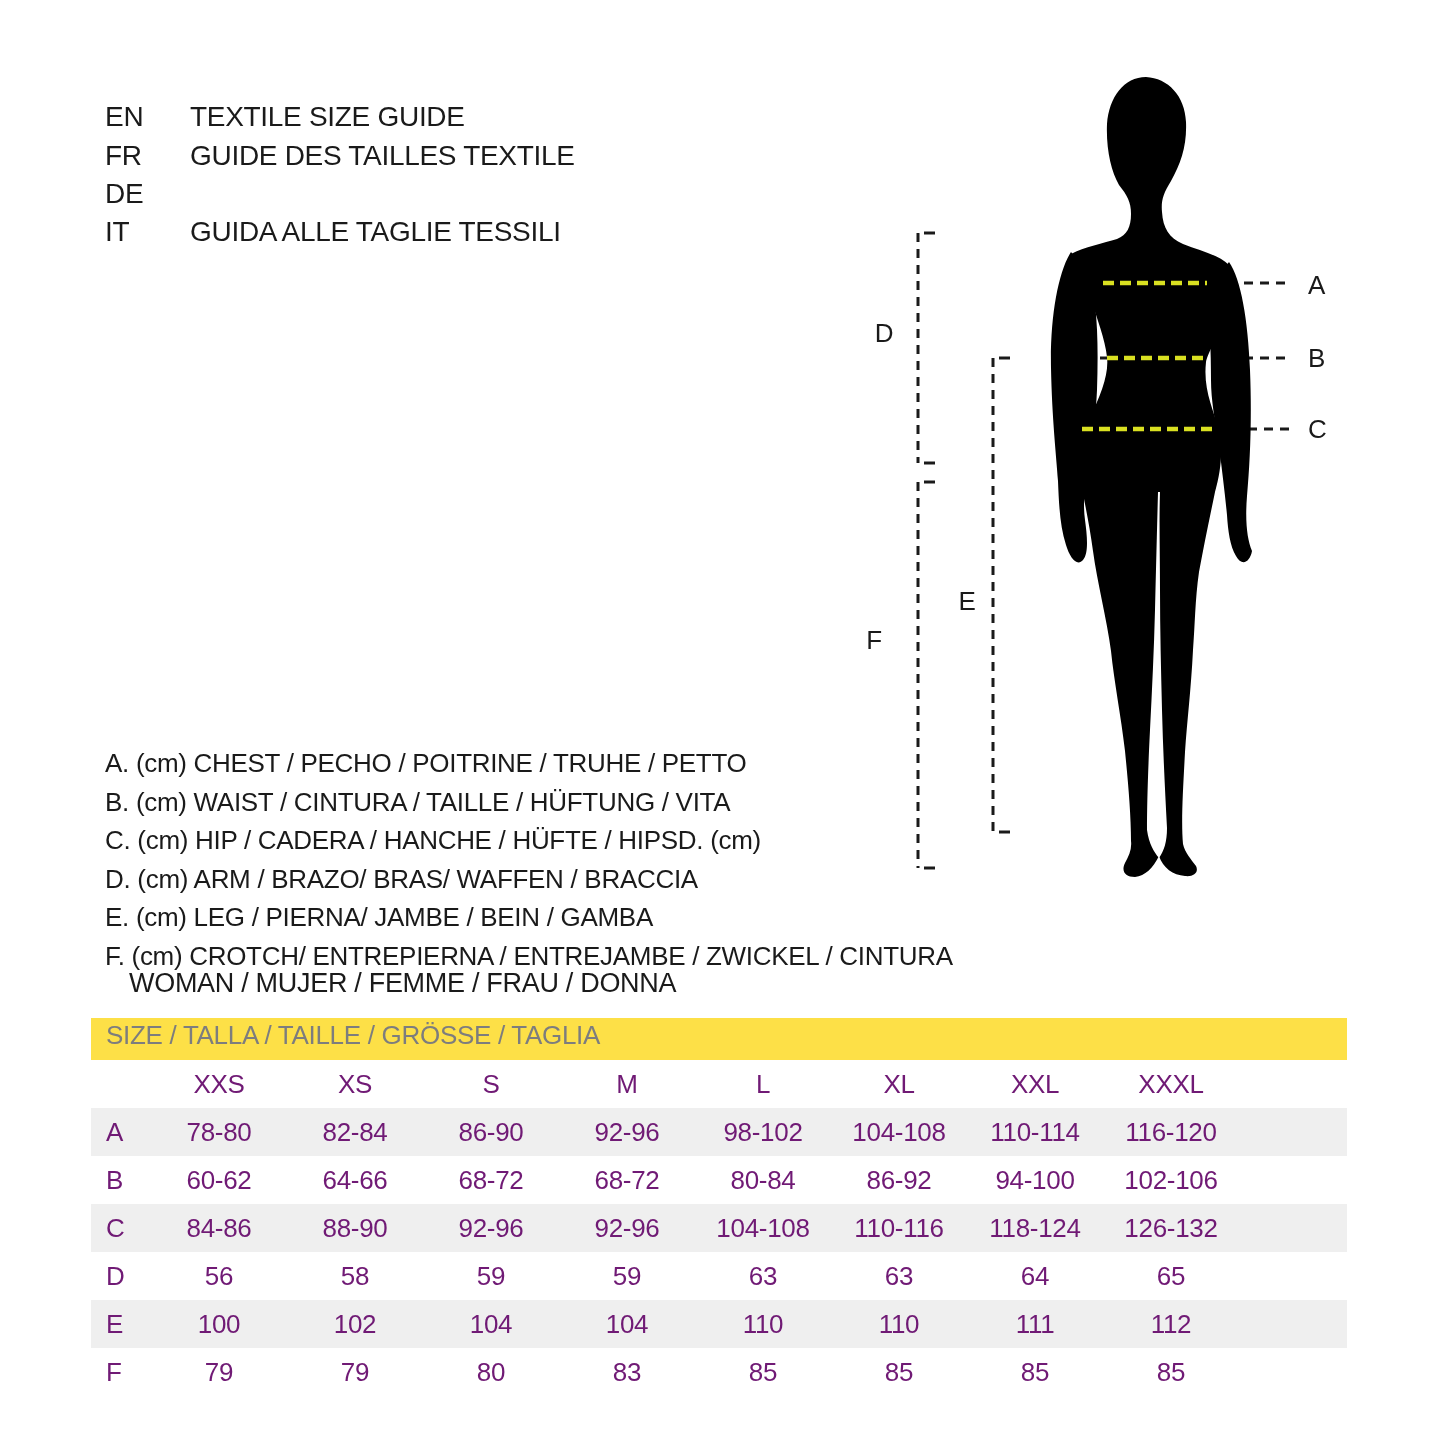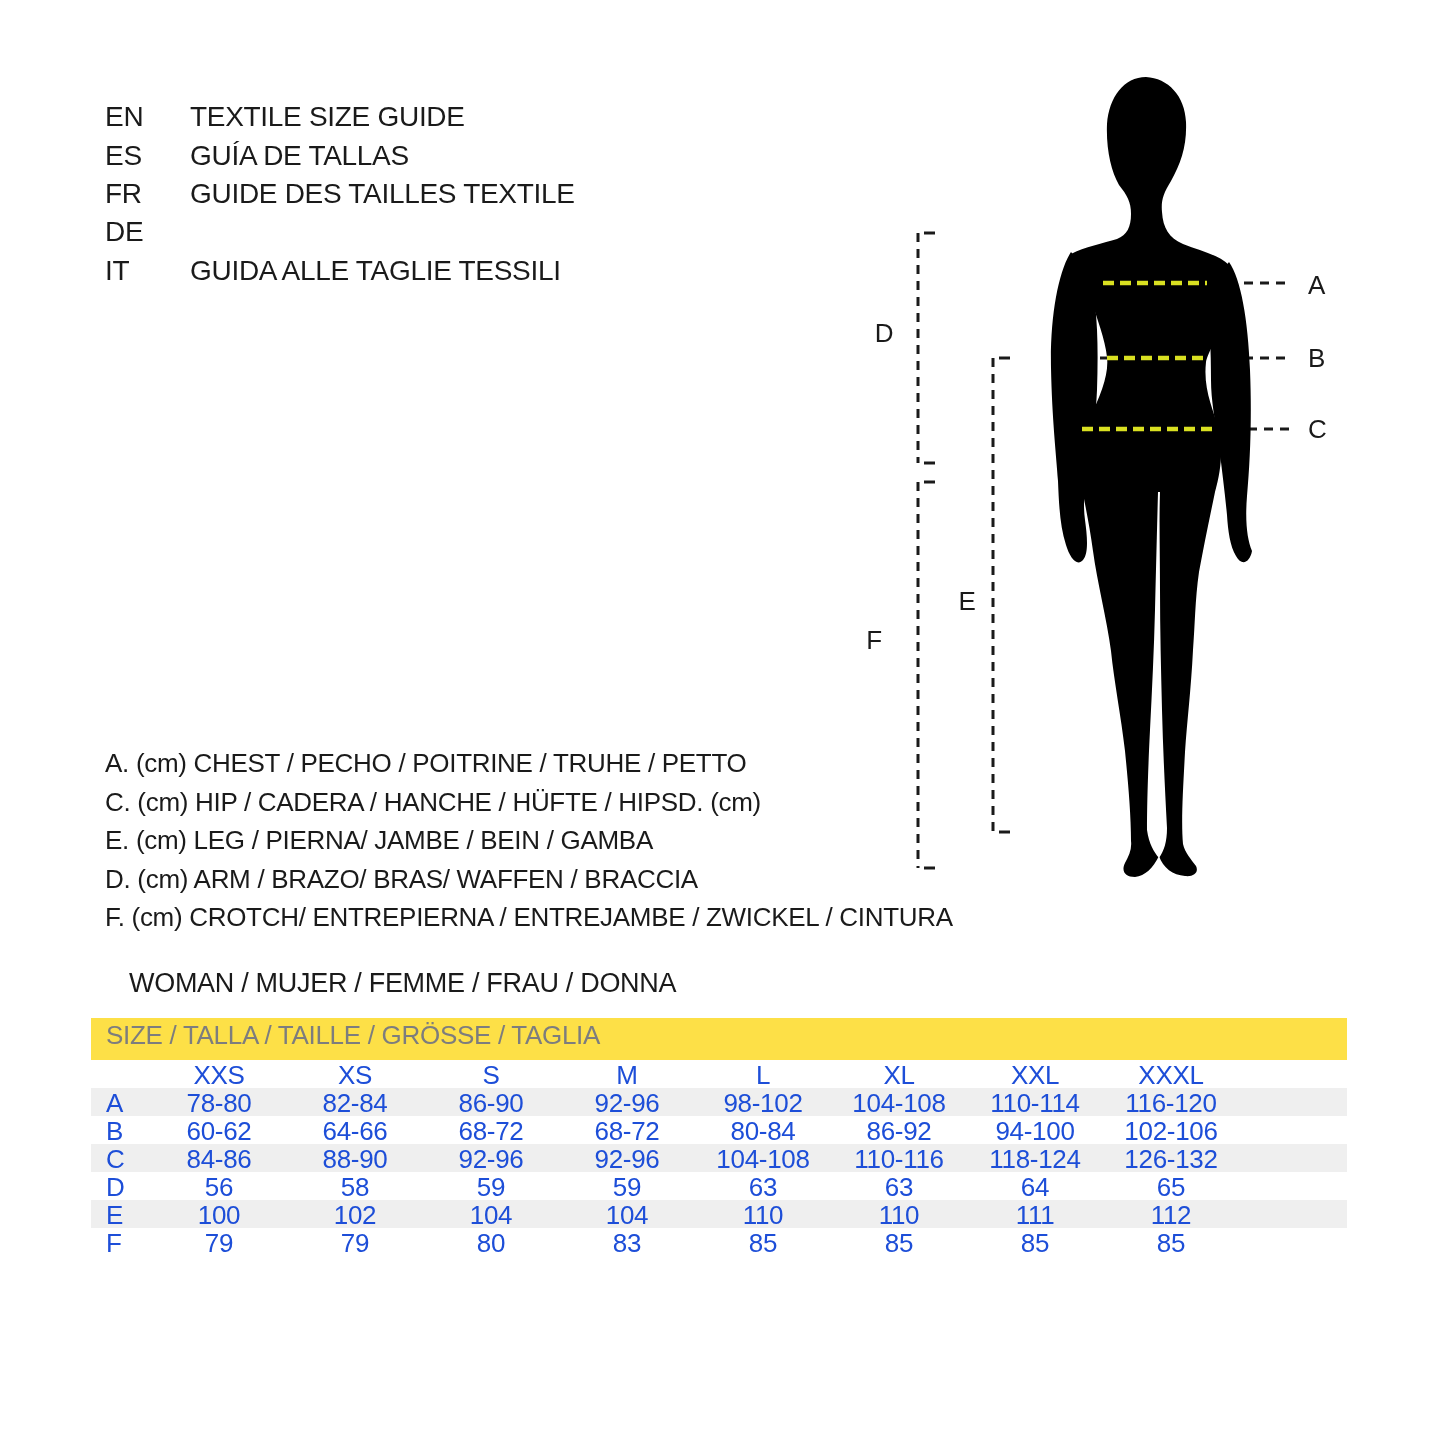--- a/index.html
+++ b/index.html
@@ -14,22 +14,22 @@
   .lang-row{display:grid;grid-template-columns:85px auto;height:38.4px;align-items:center;
     font-size:28px;font-weight:500;white-space:nowrap;}
   
   #measures-block{left:105px;top:744px;font-size:26px;line-height:38.6px;white-space:nowrap;}
   
   #gender-title{left:105px;top:968px;font-size:27px;white-space:nowrap;margin-left:24px;}
   
   #size-table{left:91px;top:1018px;width:1256px;}
   #table-band{height:42px;line-height:35px;background:#fde047;color:#7d7d7e;
     font-size:26px;padding-left:15px;box-sizing:border-box;}
-  .trow{display:grid;grid-template-columns:60px repeat(8,136px) 1fr;height:28px;
-    align-items:center;font-size:26px;color:#1d4ed8;}
+  .trow{display:grid;grid-template-columns:60px repeat(8,136px) 1fr;height:48px;
+    align-items:center;font-size:26px;color:#701a75;}
   .tlabel{padding-left:15px;}
   .tcell{text-align:center;}
   .tvals{display:contents;}
   #table-rows .trow:nth-child(odd){background:#efefef;}
   
   #diagram-svg{left:0;top:0;width:1445px;height:1444px;}
   .dash-black{stroke:#1a1a1a;stroke-width:3;stroke-dasharray:9 7;fill:none;}
   .tick{stroke:#1a1a1a;stroke-width:3;fill:none;}
   .dash-yellow{stroke-width:4.5;stroke-dasharray:11 6;fill:none;}
   .diagram-letter{font-family:"Liberation Sans","DejaVu Sans",sans-serif;
@@ -38,24 +38,20 @@
 </head>
 <body>
 
 <div id="canvas">
 
   <div id="lang-block" class="abs">
 
   <div class="lang-row">
         <span>EN</span>
         <span>TEXTILE SIZE GUIDE</span>
-      </div>
-      <div class="lang-row">
-        <span>ES</span>
-        <span>GUÍA DE TALLAS</span>
       </div>
       <div class="lang-row">
         <span>FR</span>
         <span>GUIDE DES TAILLES TEXTILE</span>
       </div>
       <div class="lang-row">
         <span>DE</span>
       </div>
       <div class="lang-row">
         <span>IT</span>
@@ -134,23 +130,24 @@
       <text class="diagram-letter" x="1308" y="438">C</text>
       <text class="diagram-letter" x="884" y="342" text-anchor="middle">D</text>
       <text class="diagram-letter" x="967" y="610" text-anchor="middle">E</text>
       <text class="diagram-letter" x="874" y="649" text-anchor="middle">F</text>
     </g>
   </svg>
 
   <div id="measures-block" class="abs">
 
   <div>A. (cm) CHEST / PECHO / POITRINE / TRUHE / PETTO</div>
+      <div>B. (cm) WAIST / CINTURA / TAILLE / HÜFTUNG / VITA</div>
       <div>C. (cm) HIP / CADERA / HANCHE / HÜFTE / HIPSD. (cm)</div>
+      <div>D. (cm) ARM / BRAZO/ BRAS/ WAFFEN / BRACCIA</div>
       <div>E. (cm) LEG / PIERNA/ JAMBE / BEIN / GAMBA</div>
-      <div>D. (cm) ARM / BRAZO/ BRAS/ WAFFEN / BRACCIA</div>
       <div>F. (cm) CROTCH/ ENTREPIERNA / ENTREJAMBE / ZWICKEL / CINTURA</div>
     </div>
 
   <div id="gender-title" class="abs">WOMAN / MUJER / FEMME / FRAU / DONNA</div>
 
   <div id="size-table" class="abs">
     <div id="table-band">SIZE / TALLA / TAILLE / GRÖSSE / TAGLIA</div>
     <div class="trow">
       <div class="tlabel"></div>
       <div class="tvals">

